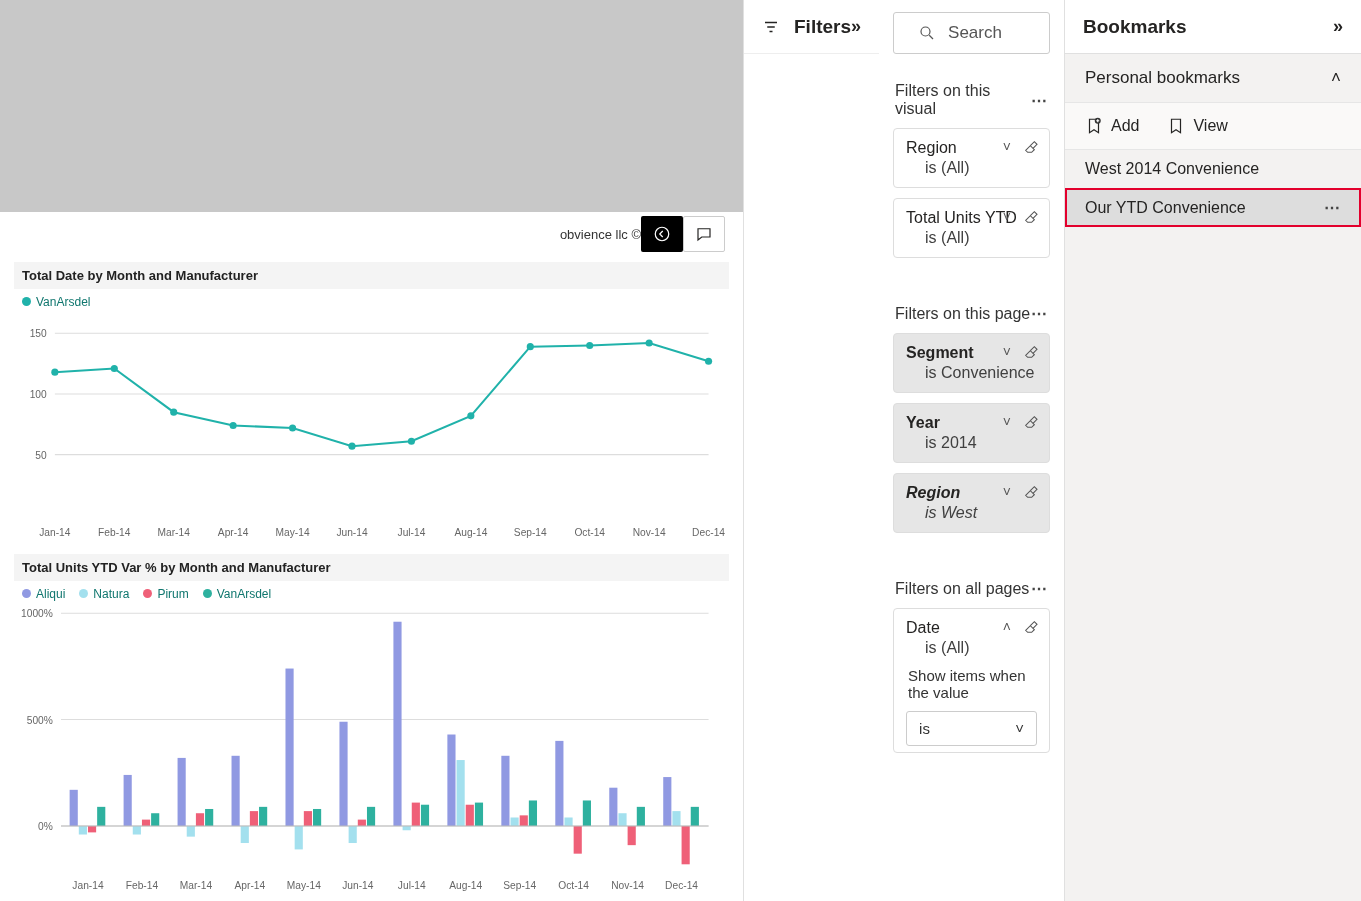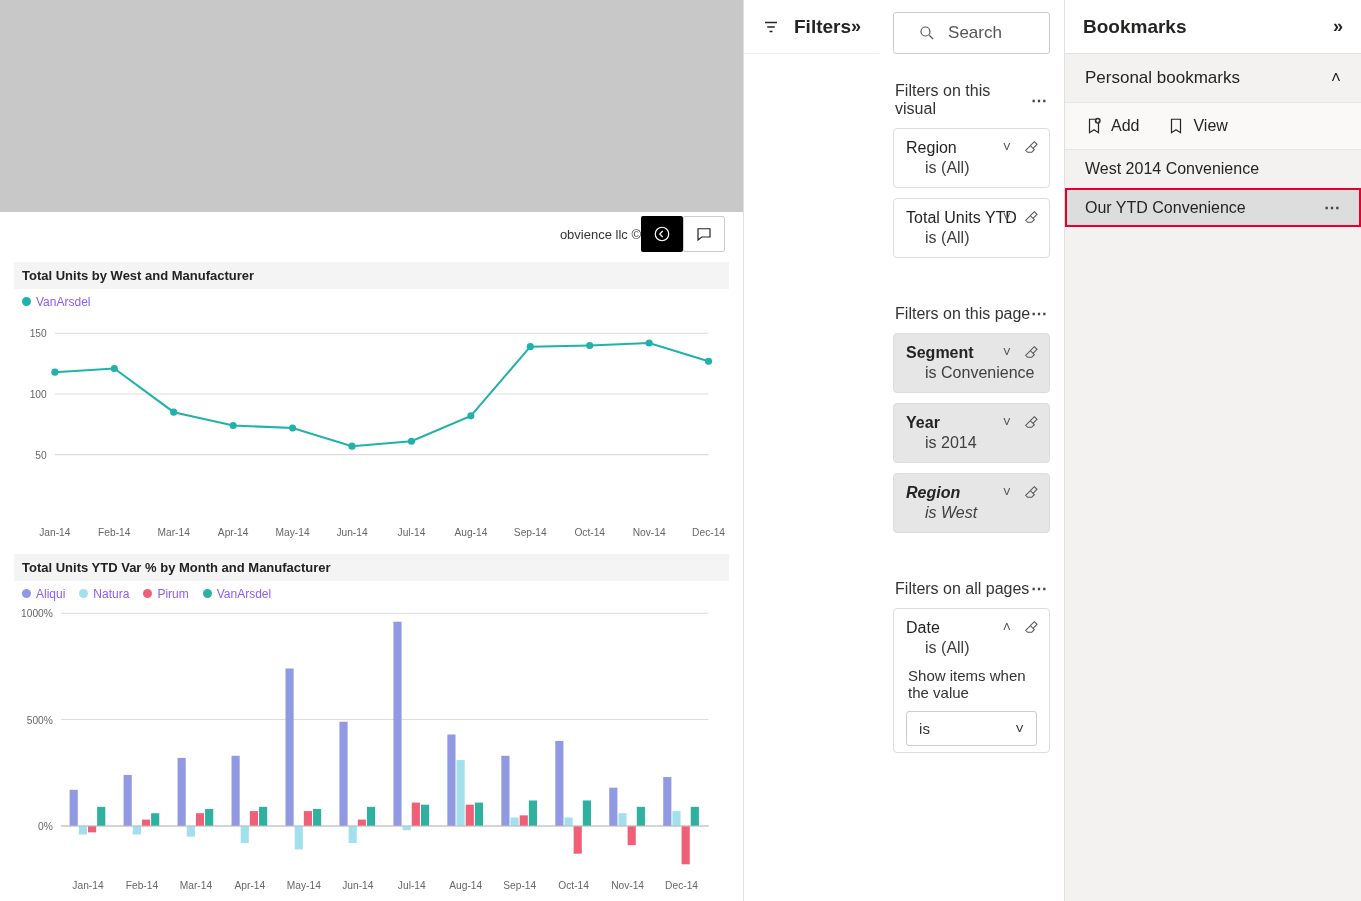--- a/index.html
+++ b/index.html
@@ -73,21 +73,21 @@
     font-weight: 700;
     color: #222;
   }
   .legend-row {
     padding: 6px 8px 2px 8px;
     font-size: 12px;
     display: flex;
     gap: 14px;
     align-items: center;
   }
-  .legend-item { display: flex; align-items: center; gap: 5px; color: #8b5cf6; }
+  .legend-item { display: flex; align-items: center; gap: 5px; color: #0f766e; }
   .legend-dot { width: 9px; height: 9px; border-radius: 50%; }
   .chart-svg { width: 100%; display: block; }
 
   
   .filters-col {
     width: 322px;
     border-left: 1px solid var(--border);
     border-right: 1px solid var(--border);
     display: flex;
     background: #fff;
@@ -233,21 +233,21 @@
           </svg>
       </div>
       <div class="comment-btn">
         <svg class="icon" viewBox="0 0 24 24">
             <path d="M4 5h16v11H9l-5 4V5z"></path>
           </svg>
       </div>
     </div>
 
     <div class="chart-card">
-      <div class="chart-title-bar">Total Units by West and Manufacturer</div>
+      <div class="chart-title-bar">Total Date by Month and Manufacturer</div>
       <div class="legend-row">
         <span class="legend-item">
             <span class="legend-dot" style="background:var(--line-teal)"></span>
             <span>VanArsdel</span>
           </span>
       </div>
       <svg id="line-chart" class="chart-svg" viewBox="0 0 700 230">
           <line x1="40" y1="140.625" x2="680" y2="140.625" stroke="#ddd"></line>
           <text x="32" y="144.625" font-size="10" fill="#666" text-anchor="end">50</text>
           <line x1="40" y1="81.25" x2="680" y2="81.25" stroke="#ddd"></line>

